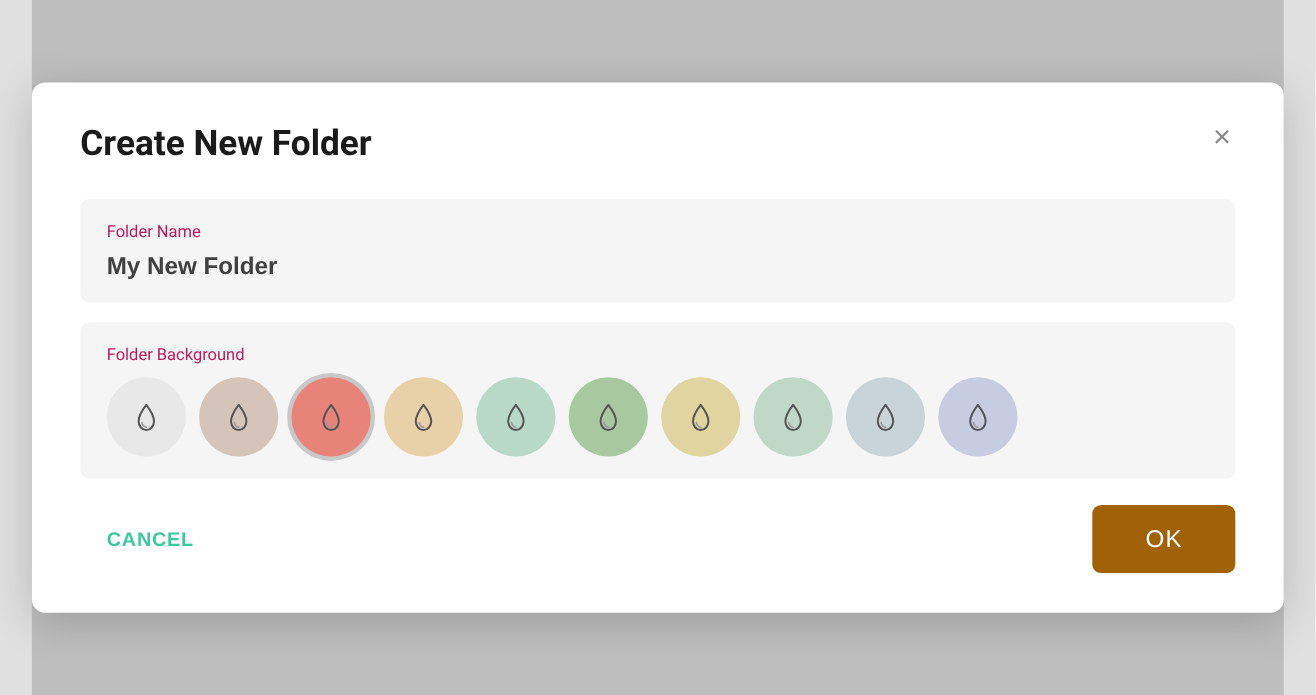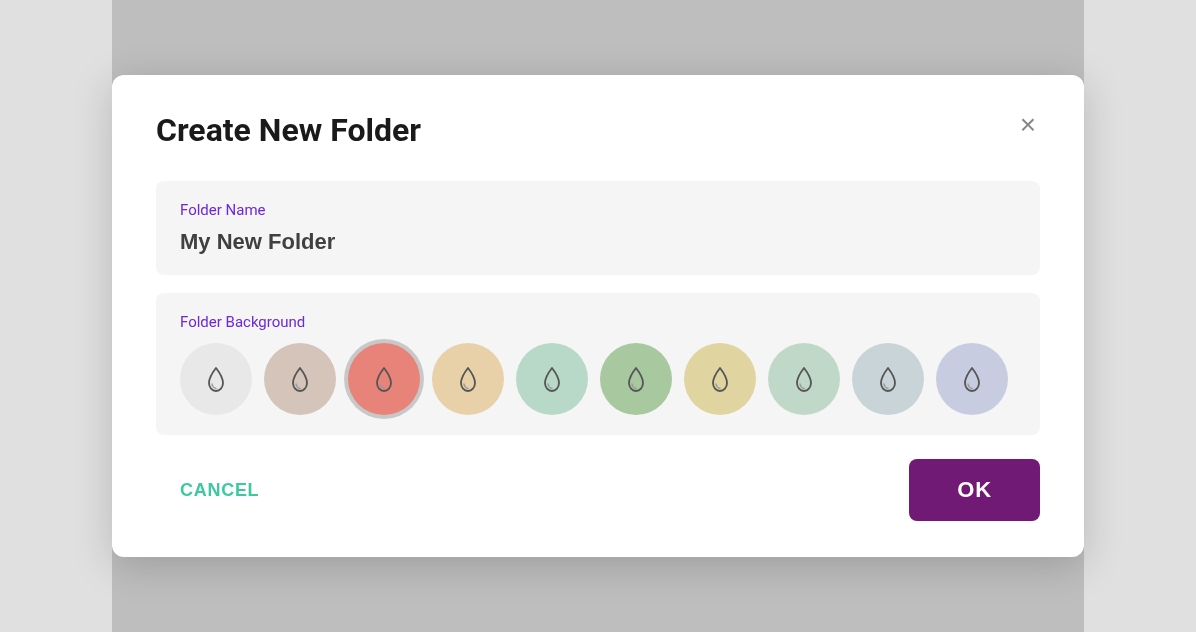--- a/index.html
+++ b/index.html
@@ -7,21 +7,21 @@
     body {
       background: #e0e0e0;
       display: flex;
       align-items: center;
       justify-content: center;
       min-height: 100vh;
       font-family: -apple-system, BlinkMacSystemFont, 'Segoe UI', Roboto, sans-serif;
     }
 
     .dialog-overlay {
-      width: 972px;
+      width: 1138px;
       height: 632px;
       display: flex;
       align-items: center;
       justify-content: center;
       background: rgba(0,0,0,0.15);
     }
 
     .dialog {
       background: #ffffff;
       border-radius: 12px;
@@ -57,21 +57,21 @@
 
     .section {
       background: #f5f5f5;
       border-radius: 8px;
       padding: 20px 24px;
       margin-bottom: 18px;
     }
 
     .section-label {
       font-size: 15px;
-      color: #6d28d9;
+      color: #be185d;
       margin-bottom: 10px;
       font-weight: 400;
     }
 
     .folder-name-input {
       font-size: 22px;
       font-weight: 600;
       color: #404040;
       background: transparent;
       border: none;
@@ -126,25 +126,25 @@
       border: none;
       cursor: pointer;
       font-size: 18px;
       font-weight: 700;
       color: #3cc9a0;
       letter-spacing: 0.04em;
       padding: 16px 24px;
     }
 
     .ok-btn {
-      background: #701a75;
+      background: #a16207;
       border: none;
       cursor: pointer;
       font-size: 22px;
-      font-weight: 700;
+      font-weight: 400;
       color: #ffffff;
       border-radius: 8px;
       padding: 18px 48px;
       letter-spacing: 0.04em;
     }
   </style>
 </head>
 <body>
 
 <div class="dialog-overlay">

